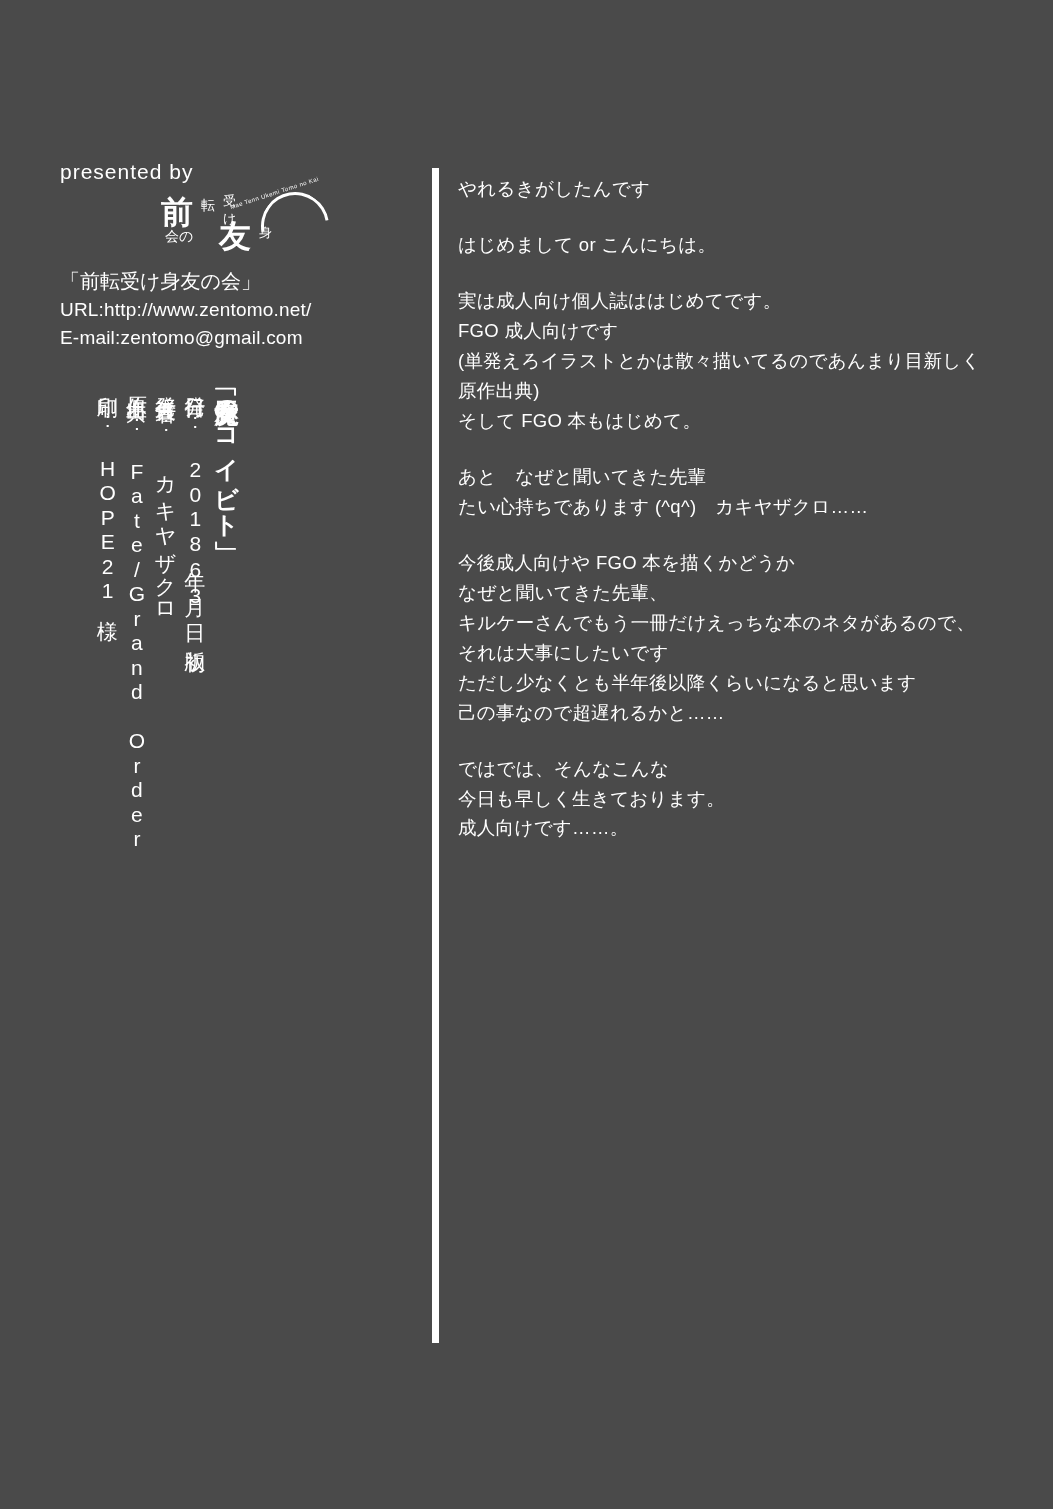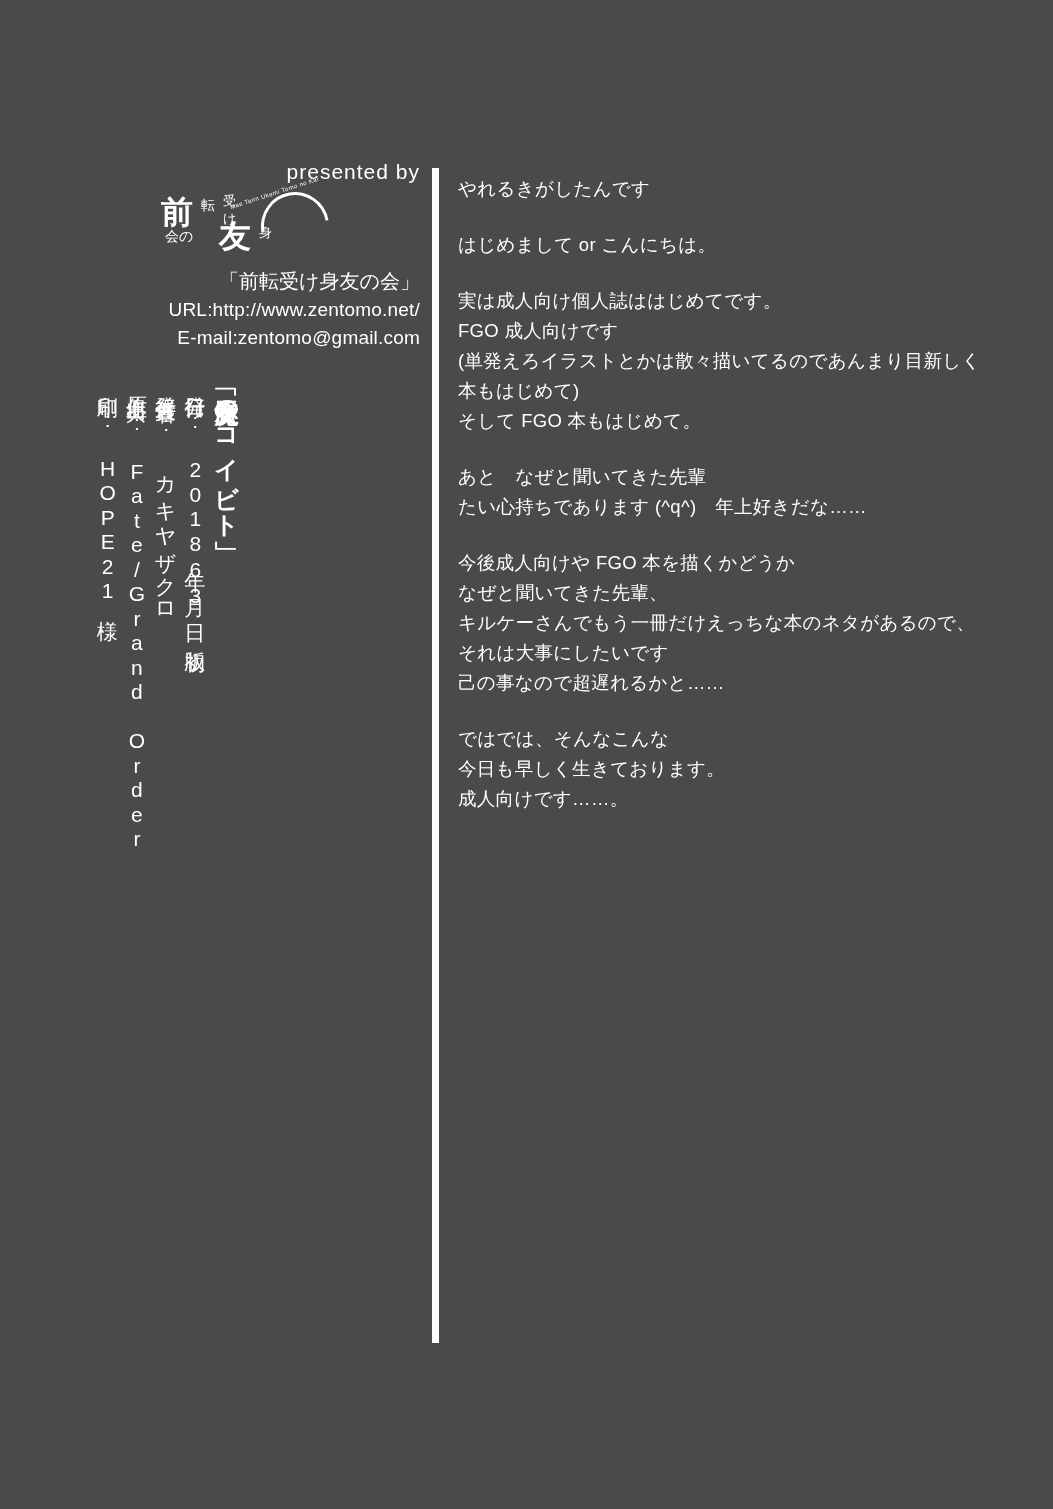--- a/index.html
+++ b/index.html
@@ -16,21 +16,21 @@
     font-family: "Liberation Sans", sans-serif;
     color: #ffffff;
   }
 
   
   .colophon {
     position: absolute;
     left: 60px;
     top: 160px;
     width: 360px;
-    text-align: right;
+    text-align: left;
   }
   .presented-by {
     font-size: 21px;
     letter-spacing: 1px;
     color: #ffffff;
     margin-bottom: 6px;
   }
   .logo {
     position: relative;
     width: 190px;
@@ -212,32 +212,33 @@
     <div class="para">
       <div>やれるきがしたんです</div>
     </div>
     <div class="para">
       <div>はじめまして or こんにちは。</div>
     </div>
     <div class="para">
       <div>実は成人向け個人誌ははじめてです。</div>
       <div>FGO 成人向けです</div>
       <div>(単発えろイラストとかは散々描いてるのであんまり目新しく</div>
-      <div>本もはじめて)</div>
+      <div>原作出典)</div>
       <div>そして FGO 本もはじめて。</div>
     </div>
     <div class="para">
       <div>あと　なぜと聞いてきた先輩</div>
-      <div>たい心持ちであります (^q^)　年上好きだな……</div>
+      <div>たい心持ちであります (^q^)　カキヤザクロ……</div>
     </div>
     <div class="para">
       <div>今後成人向けや FGO 本を描くかどうか</div>
       <div>なぜと聞いてきた先輩、</div>
       <div>キルケーさんでもう一冊だけえっちな本のネタがあるので、</div>
       <div>それは大事にしたいです</div>
+      <div>ただし少なくとも半年後以降くらいになると思います</div>
       <div>己の事なので超遅れるかと……</div>
     </div>
     <div class="para">
       <div>ではでは、そんなこんな</div>
       <div>今日も早しく生きております。</div>
       <div>成人向けです……。</div>
     </div>
   </div>
 
 </div>

